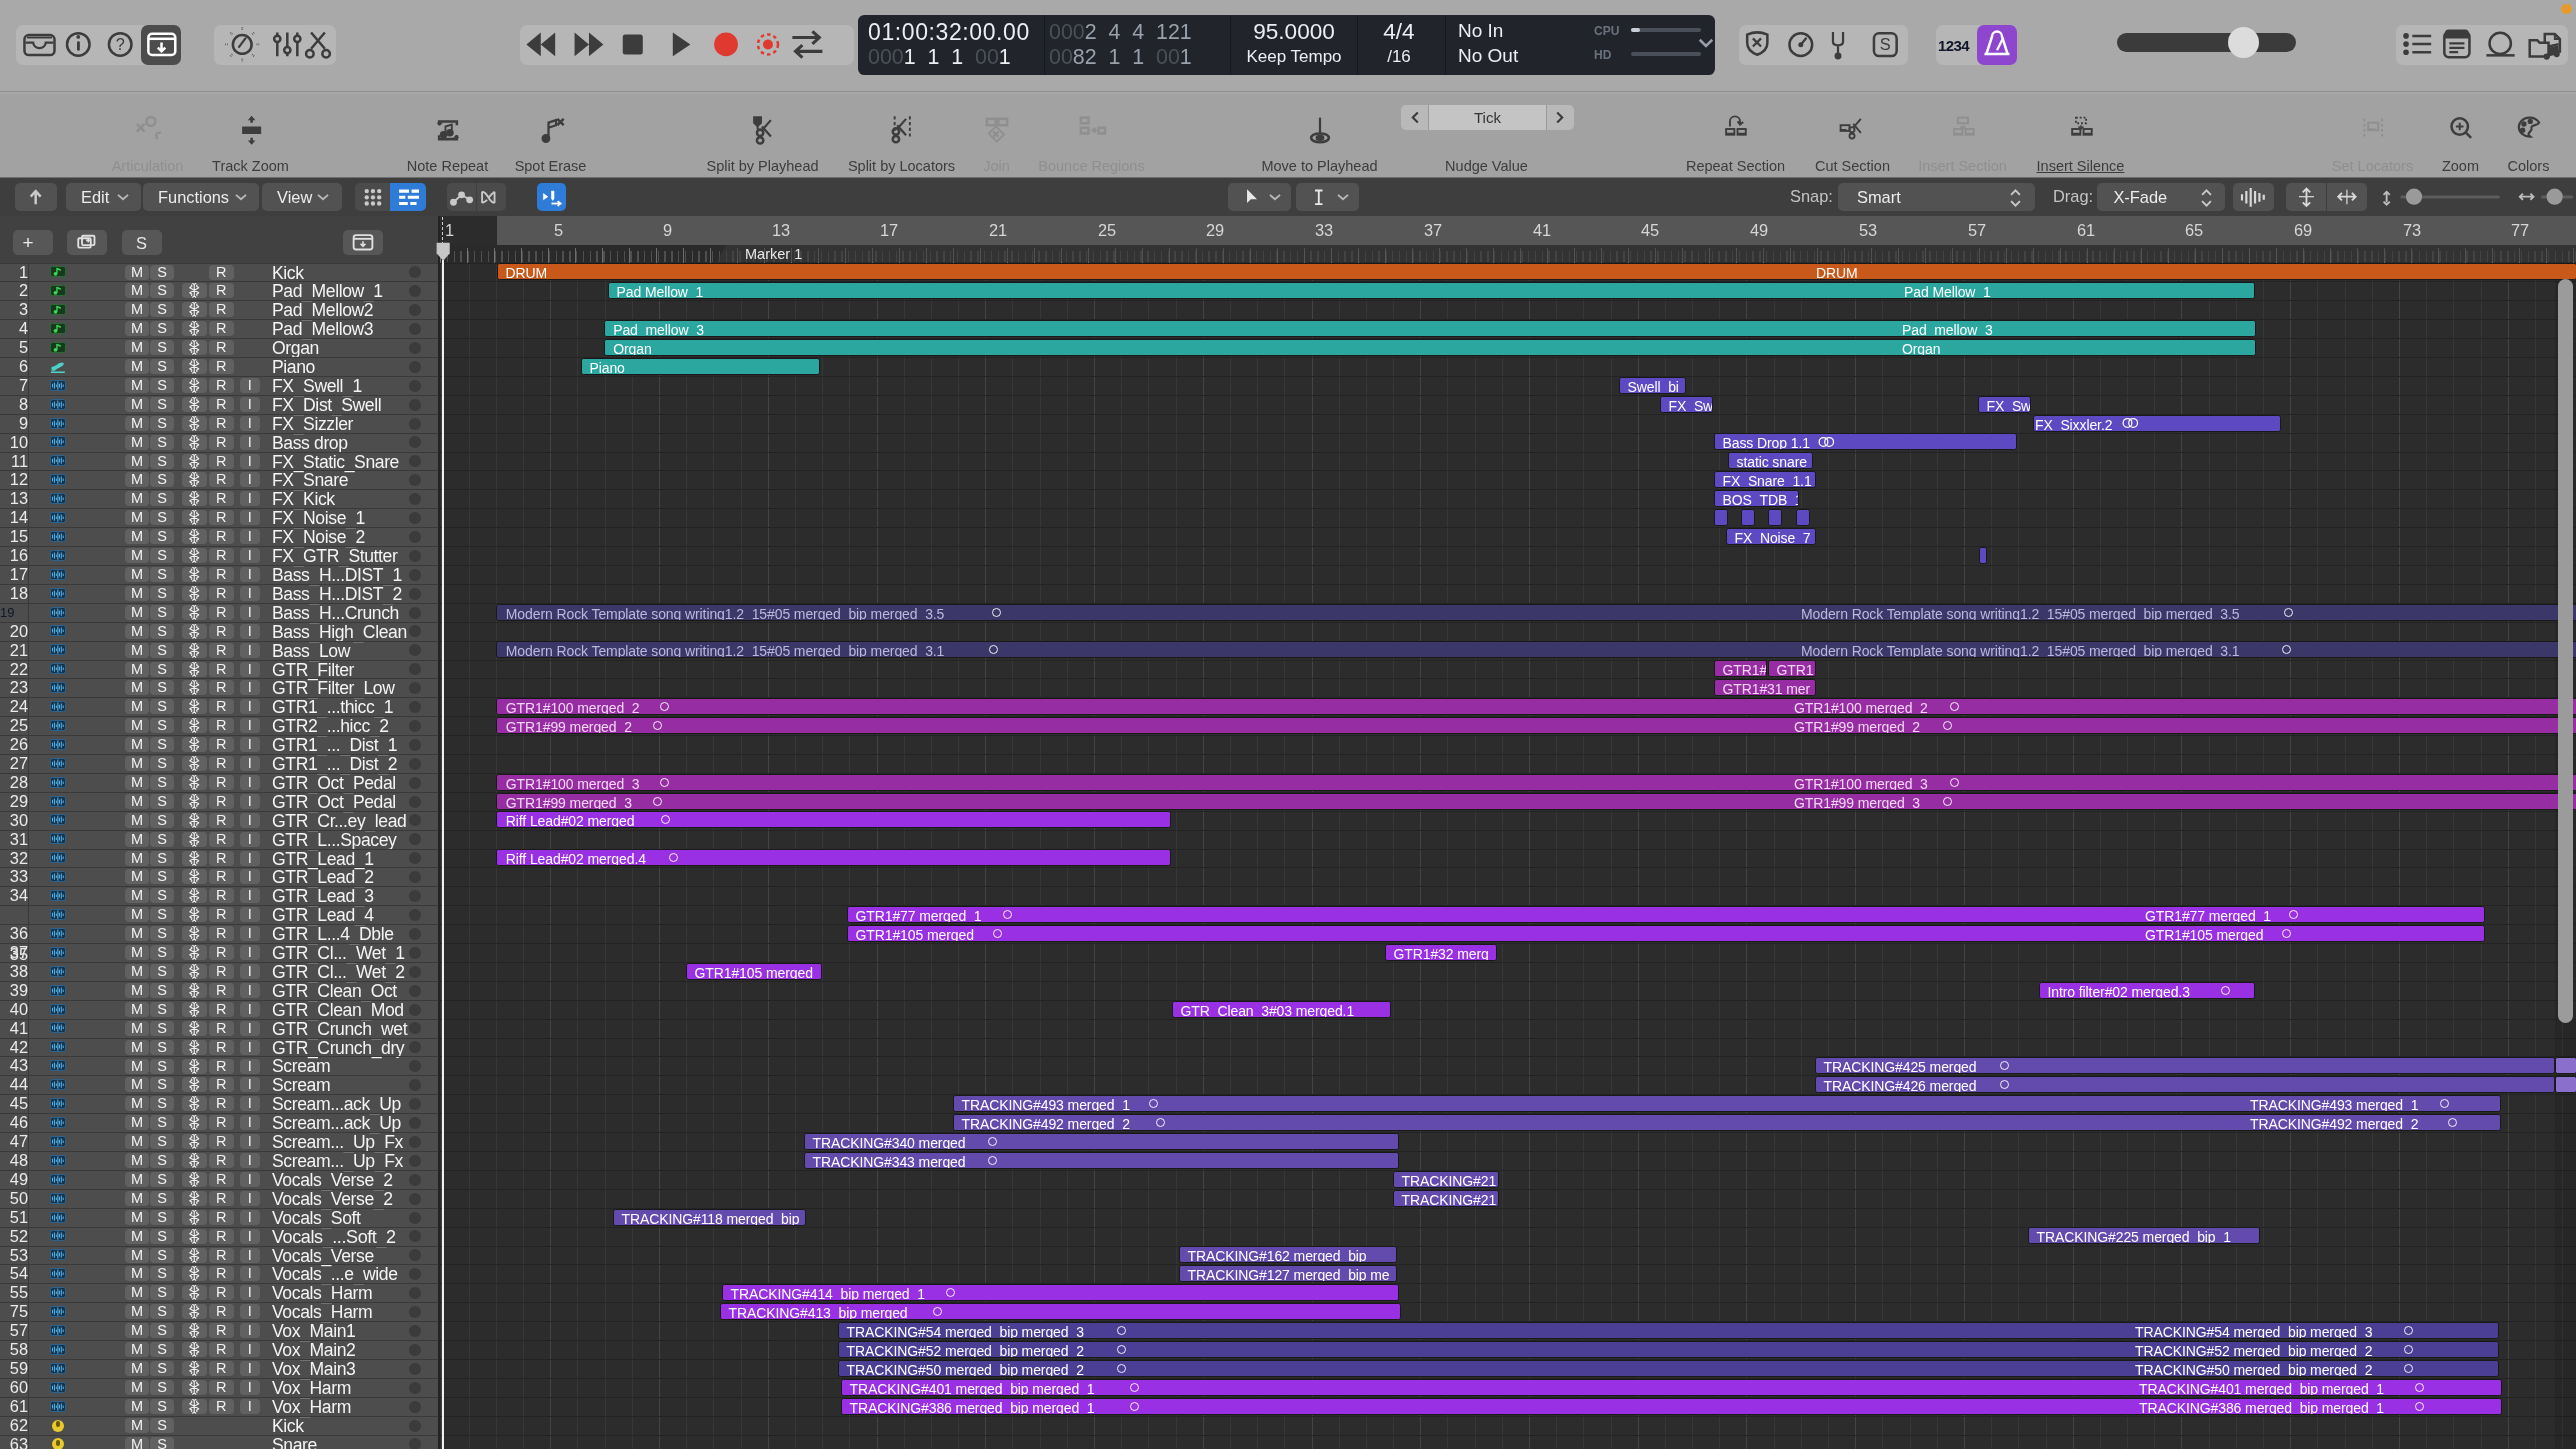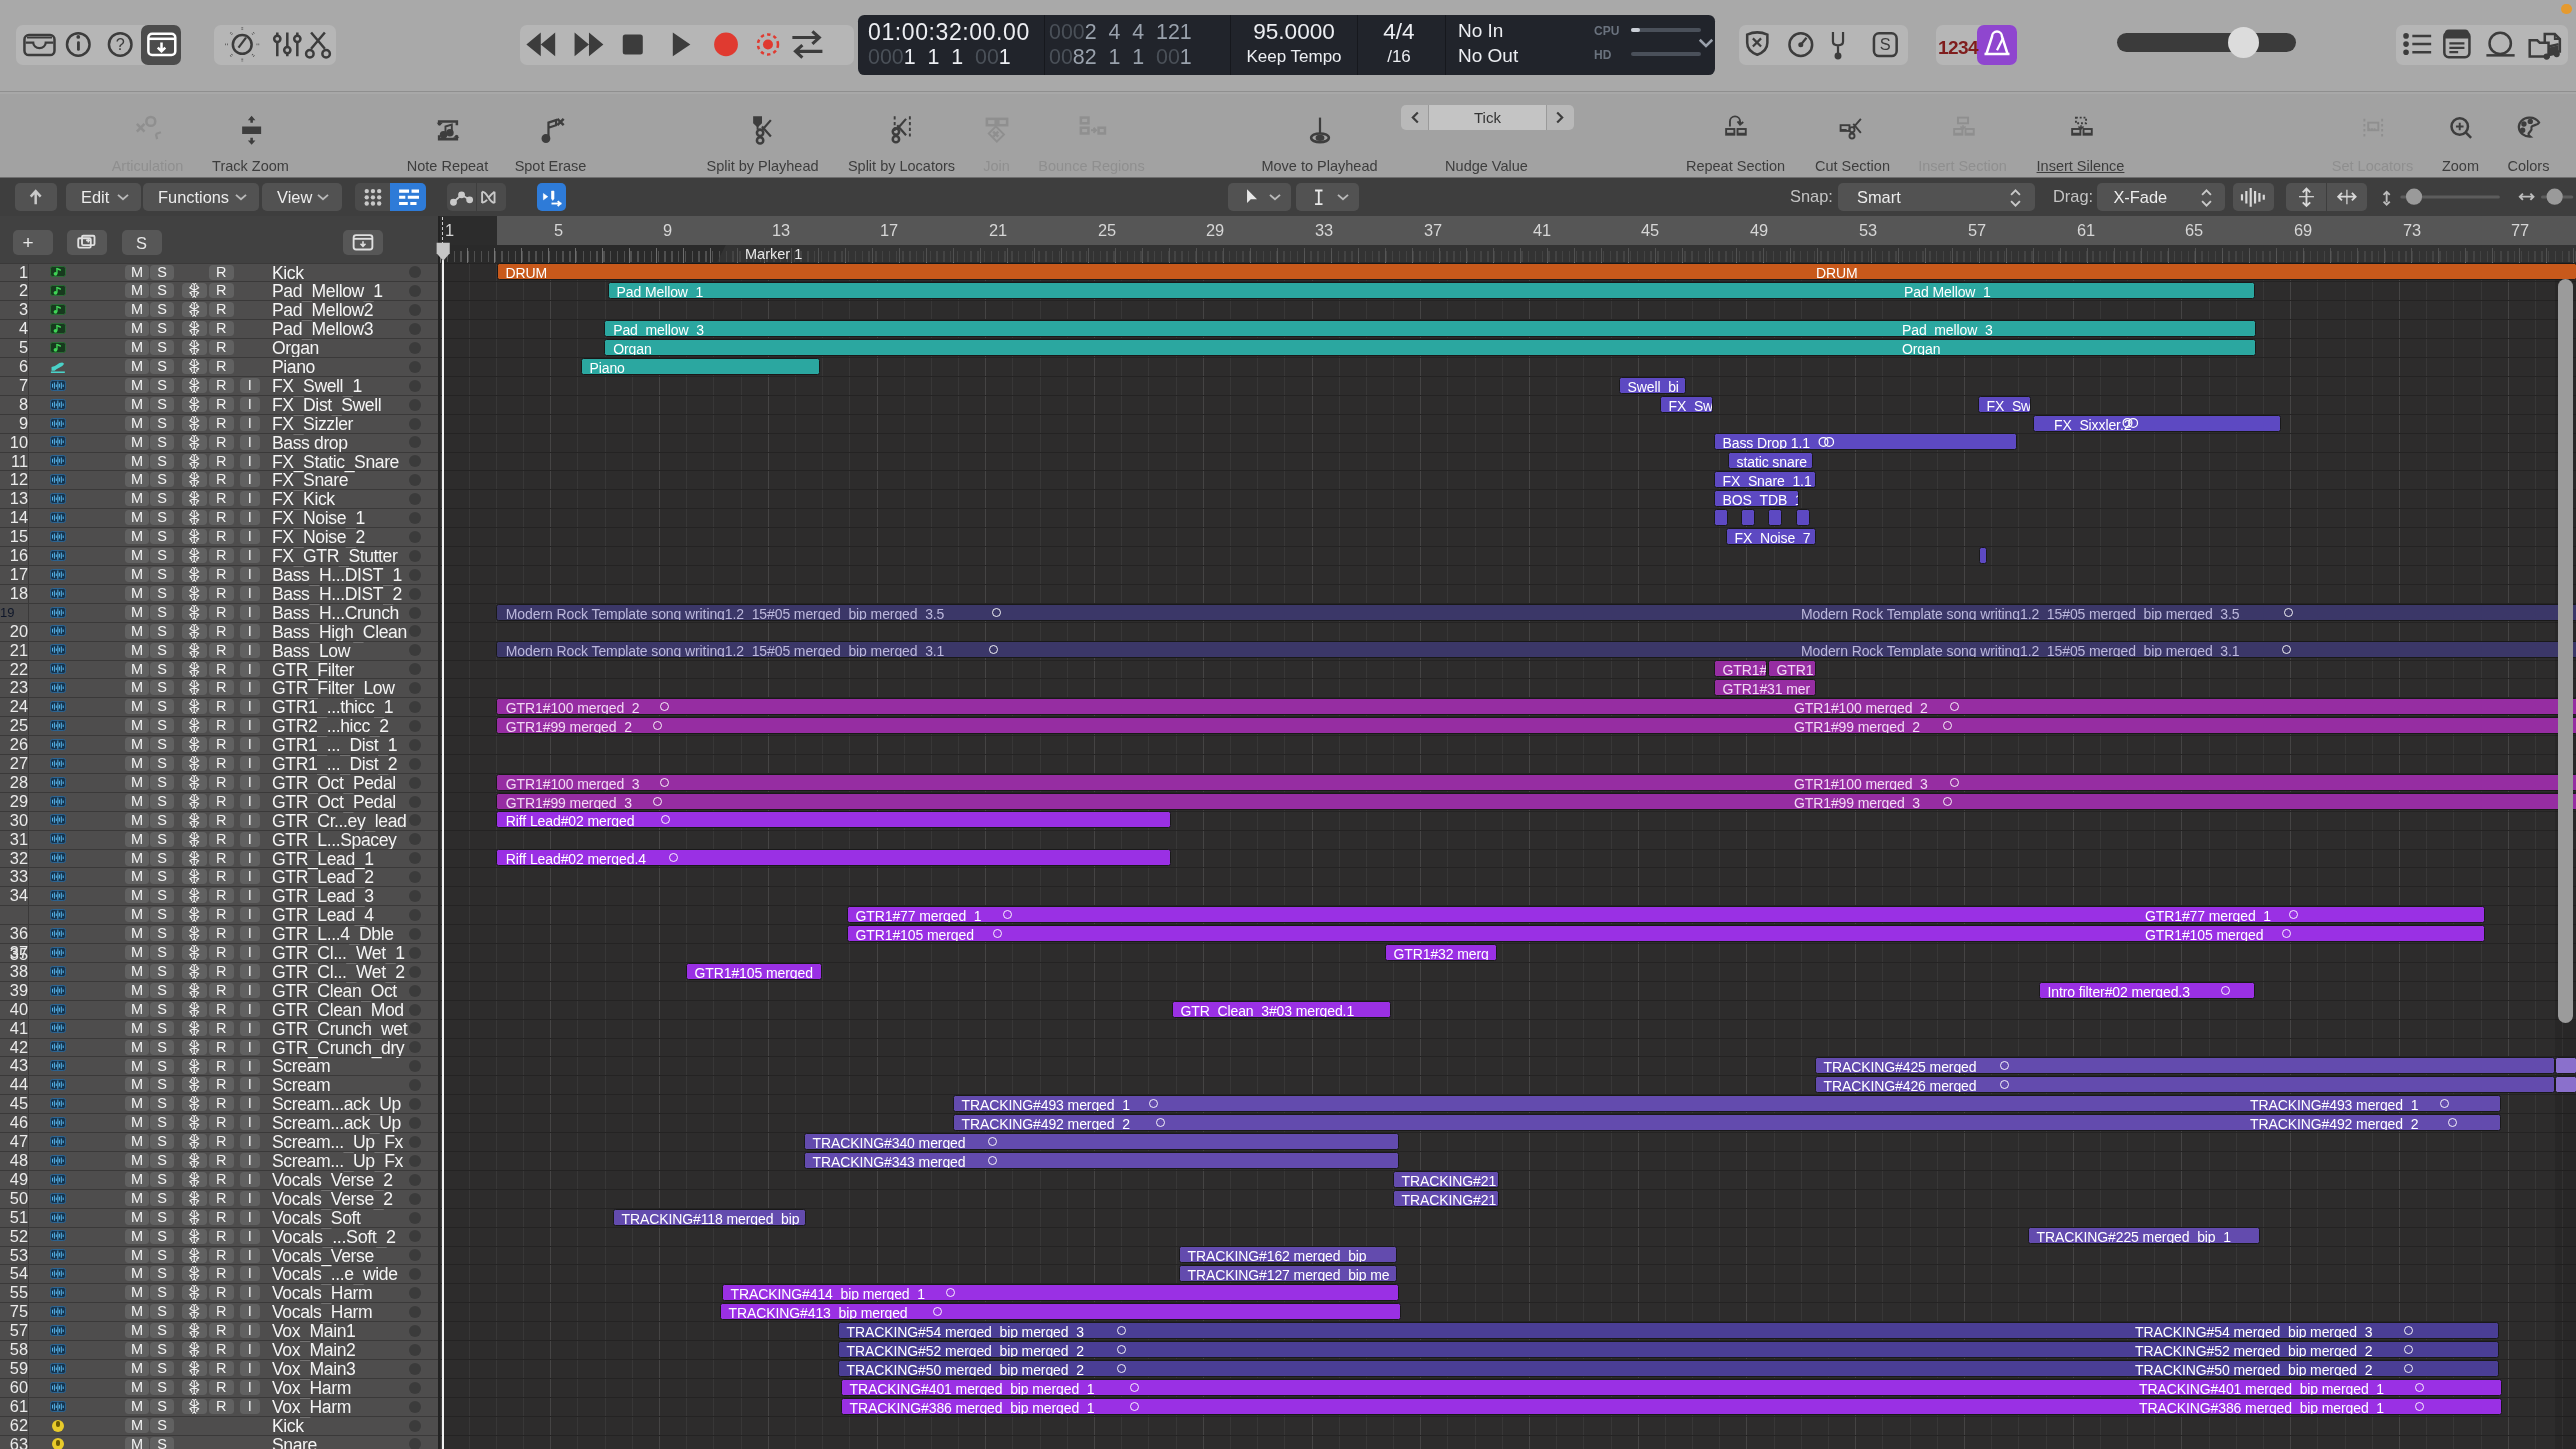--- a/index.html
+++ b/index.html
@@ -97,21 +97,21 @@
       <path d="M98 31 l9 -11" stroke-width="3.5"></path>
       <circle cx="98" cy="31" r="2"></circle>
 <path d="M149 11 v15 q0 6 8 6 q8 0 8 -6 v-15 M157 32 v13" stroke-width="3.5"></path>
       <circle cx="157" cy="49" r="3.5" fill="#3c3c3c"></circle>
 <rect x="214" y="13" width="36" height="36" rx="8"></rect>
 </g>
 <text x="232" y="40" font-size="26" fill="#3c3c3c" text-anchor="middle">S</text>
 </svg>
 <div class="btn" style="left:1936px;top:25px;width:81px;height:40px;"></div>
 <div class="abs" style="left:1977px;top:25px;width:40px;height:40px;border-radius:7px;background:#8f46cf;"></div>
-<div class="abs" style="left:1938px;top:37px;font-size:19px;color:#7f1d1d;font-weight:bold;letter-spacing:-0.6px;">1234</div>
+<div class="abs" style="left:1938px;top:37px;font-size:15px;color:#0f172a;font-weight:bold;letter-spacing:-0.6px;">1234</div>
 <svg class="abs" style="left:1977px;top:25px;" width="40" height="40" viewBox="0 0 64 63">
     <g stroke="#fff" stroke-width="4" fill="none">
       <path d="M24 18 l-9 28 h34 l-9 -28 a8 8 0 0 0 -16 0 z M12 46 h40"></path>
       <path d="M32 40 l10 -20" stroke-width="3.5"></path>
     </g>
   </svg>
 <div class="abs" style="left:2117px;top:33px;width:179px;height:19px;background:#3b3b3b;border-radius:9.4px;"></div>
 <div class="abs" style="left:2228px;top:27px;width:31px;height:31px;background:#dcdcdc;border-radius:50%;"></div>
 <div class="btn" style="left:2396px;top:25px;width:172px;height:40px;"></div>
 <svg class="abs" style="left:2396px;top:25px;" width="172" height="40" viewBox="0 0 274 63">
@@ -1862,21 +1862,21 @@
 <div class="reg" style="left:1619px;top:377px;width:67px;height:17px;background:#5d49c2;">
     <span class="rl" style="left:7.5px;">Swell_bi</span>
   </div>
 <div class="reg" style="left:1660px;top:396px;width:53px;height:17px;background:#5d49c2;">
     <span class="rl" style="left:7.5px;">FX_Sw</span>
   </div>
 <div class="reg" style="left:1978px;top:396px;width:53px;height:17px;background:#5d49c2;">
     <span class="rl" style="left:7.5px;">FX_Sw</span>
   </div>
 <div class="reg" style="left:2033px;top:415px;width:248px;height:17px;background:#5d49c2;">
-    <span class="rl" style="left:20px;">FX_Sixxler.2</span>
+    <span class="rl" style="left:1px;">FX_Sixxler.2</span>
   </div>
 <div class="reg" style="left:1714px;top:433px;width:303px;height:17px;background:#5d49c2;">
     <span class="rl" style="left:7.5px;">Bass Drop 1.1</span>
   </div>
 <div class="reg" style="left:1728px;top:452px;width:85px;height:17px;background:#5d49c2;">
     <span class="rl" style="left:7.5px;">static snare</span>
   </div>
 <div class="reg" style="left:1714px;top:471px;width:102px;height:17px;background:#5d49c2;">
     <span class="rl" style="left:7.5px;">FX_Snare_1.1</span>
   </div>

